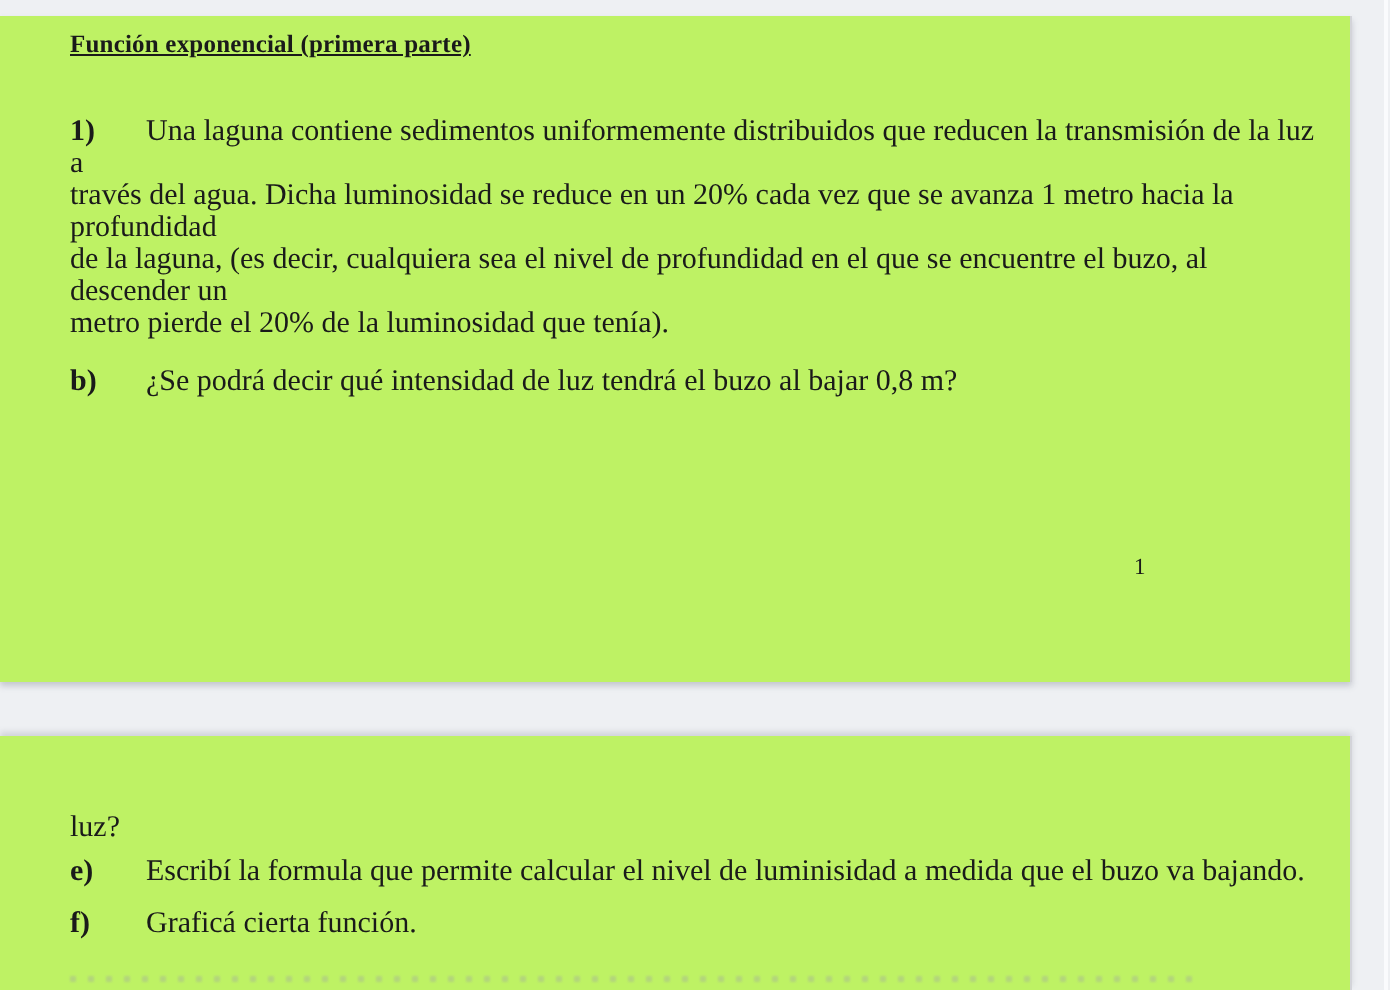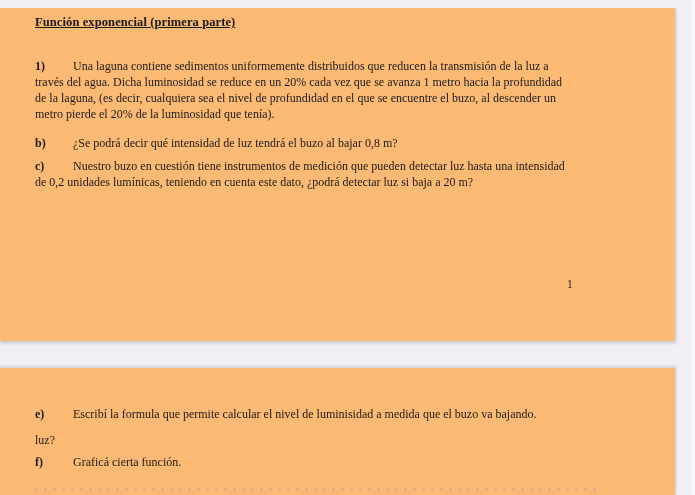--- a/index.html
+++ b/index.html
@@ -6,21 +6,21 @@
   .viewer{
     position:relative;
     width:695px;height:495px;
     background:#eef0f3;
     overflow:hidden;
     font-family:"Liberation Serif", serif;
     color:#1a1a1a;
   }
   .page{
     position:absolute;left:0;
-    background:#fdba74;
+    background:#bef264;
     box-sizing:border-box;
     border-right:1px solid #d3d4d9;
   }
   .page1{
     top:8px;width:676px;height:333px;
     padding:6px 16px 0 35px;
     box-shadow:0 2px 3px rgba(95,98,115,.28);
   }
   .page2{
     top:368px;width:676px;height:127px;
@@ -29,21 +29,21 @@
   }
   .doc-title{
     margin:0 0 28px 0;
     font-size:12.5px;line-height:16px;
     font-weight:bold;
     text-decoration:underline;
     letter-spacing:.1px;
   }
   p.line{
     margin:0 0 9px 0;
-    font-size:12px;line-height:16px;
+    font-size:15px;line-height:16px;
   }
   .mb13{margin-bottom:13px!important}
   .mb8{margin-bottom:8px!important}
   .mb10{margin-bottom:10px!important}
   .mb7{margin-bottom:7px!important}
   .mb12{margin-bottom:12px!important}
   .mb6{margin-bottom:6px!important}
   .mb0{margin-bottom:0!important}
   .lbl{display:inline-block;width:38px;font-weight:bold;}
   .txt{white-space:pre-line;}
@@ -73,31 +73,29 @@
 
     <p class="line mb13"><span class="lbl">1)</span><span class="txt">Una laguna contiene sedimentos uniformemente distribuidos que reducen la transmisión de la luz a
 través del agua. Dicha luminosidad se reduce en un 20% cada vez que se avanza 1 metro hacia la profundidad
 de la laguna, (es decir, cualquiera sea el nivel de profundidad en el que se encuentre el buzo, al descender un
 metro pierde el 20% de la luminosidad que tenía).</span></p>
 
 
 
     <p class="line mb7"><span class="lbl">b)</span><span class="txt">¿Se podrá decir qué intensidad de luz tendrá el buzo al bajar 0,8 m?</span></p>
 
-    <p class="line mb12"><span class="lbl">c)</span><span class="txt">Nuestro buzo en cuestión tiene instrumentos de medición que pueden detectar luz hasta una intensidad
-de 0,2 unidades lumínicas, teniendo en cuenta este dato, ¿podrá detectar luz si baja a 20 m?</span></p>
 
 
     <div class="pagenum">1</div>
   </div>
 
   <div class="page page2">
+    <p class="line mb6"><span class="txt">luz?</span></p>
+
     <p class="line mb10"><span class="lbl">e)</span><span class="txt">Escribí la formula que permite calcular el nivel de luminisidad a medida que el buzo va bajando.</span></p>
-
-    <p class="line mb6"><span class="txt">luz?</span></p>
 
     <p class="line mb0"><span class="lbl">f)</span><span class="txt">Graficá cierta función.</span></p>
 
     <div class="cutoff-line"></div>
   </div>
 
   <div class="gutter-line"></div>
 </div>
 
 </body></html>

